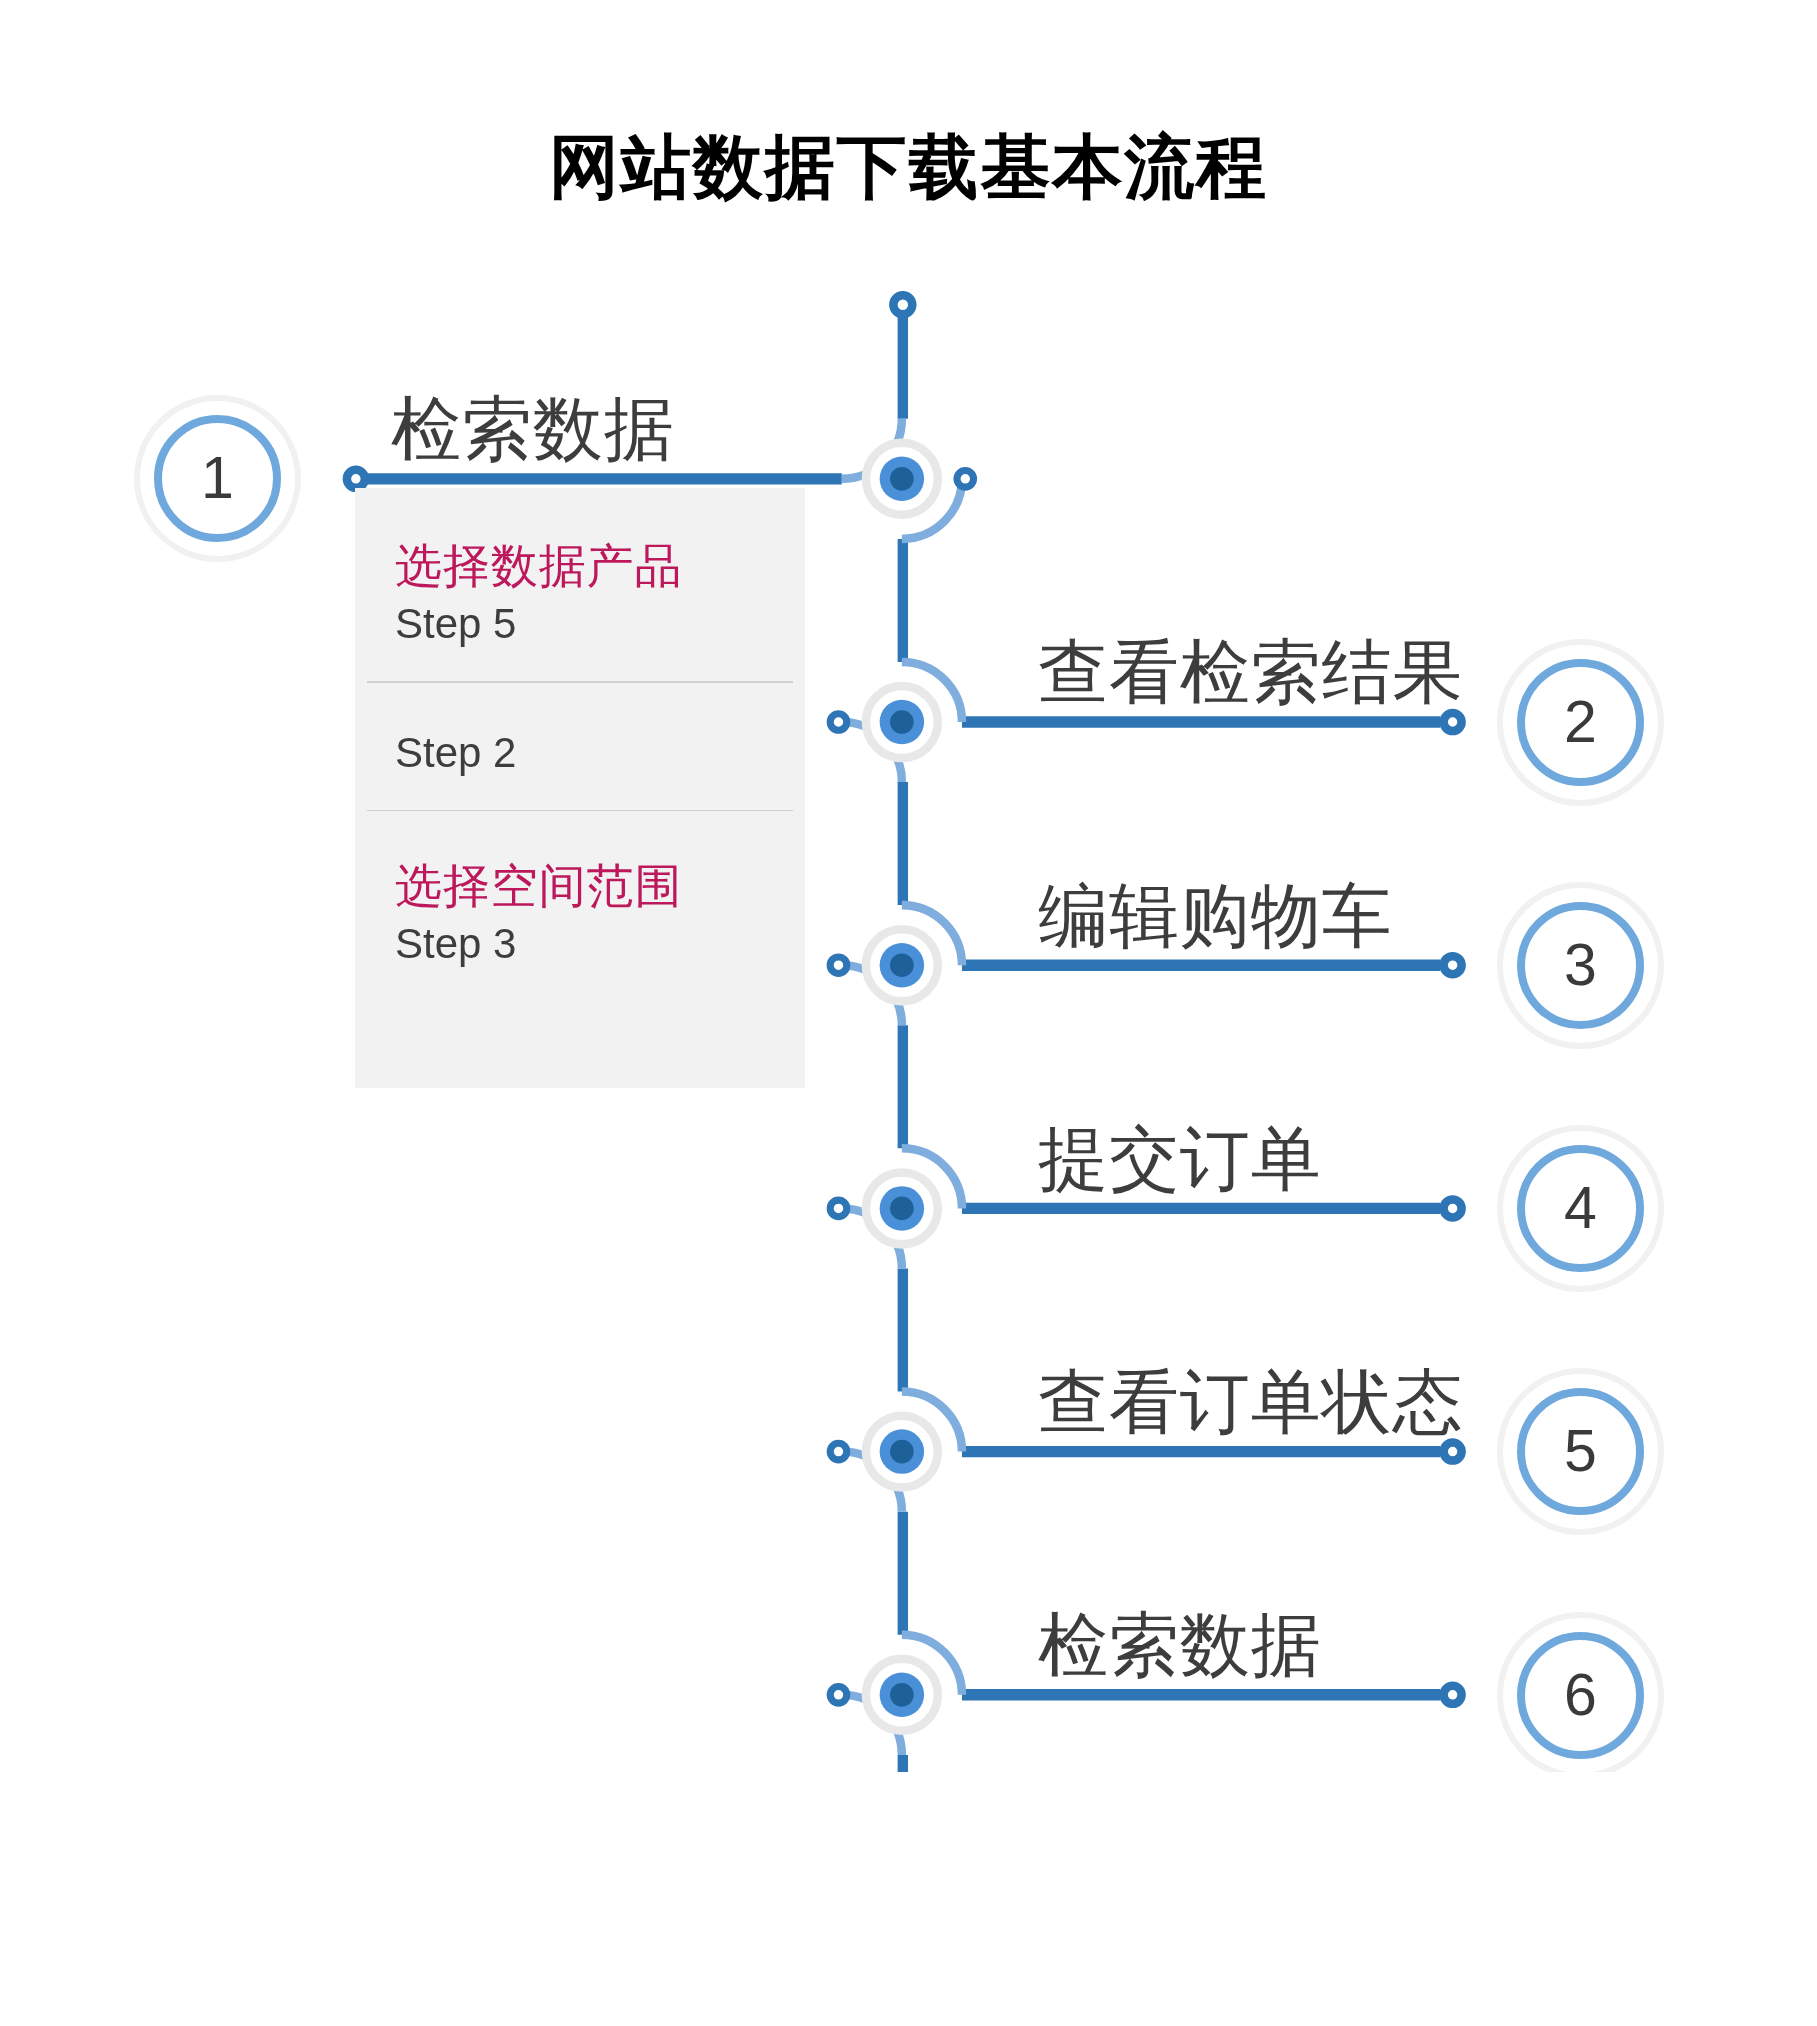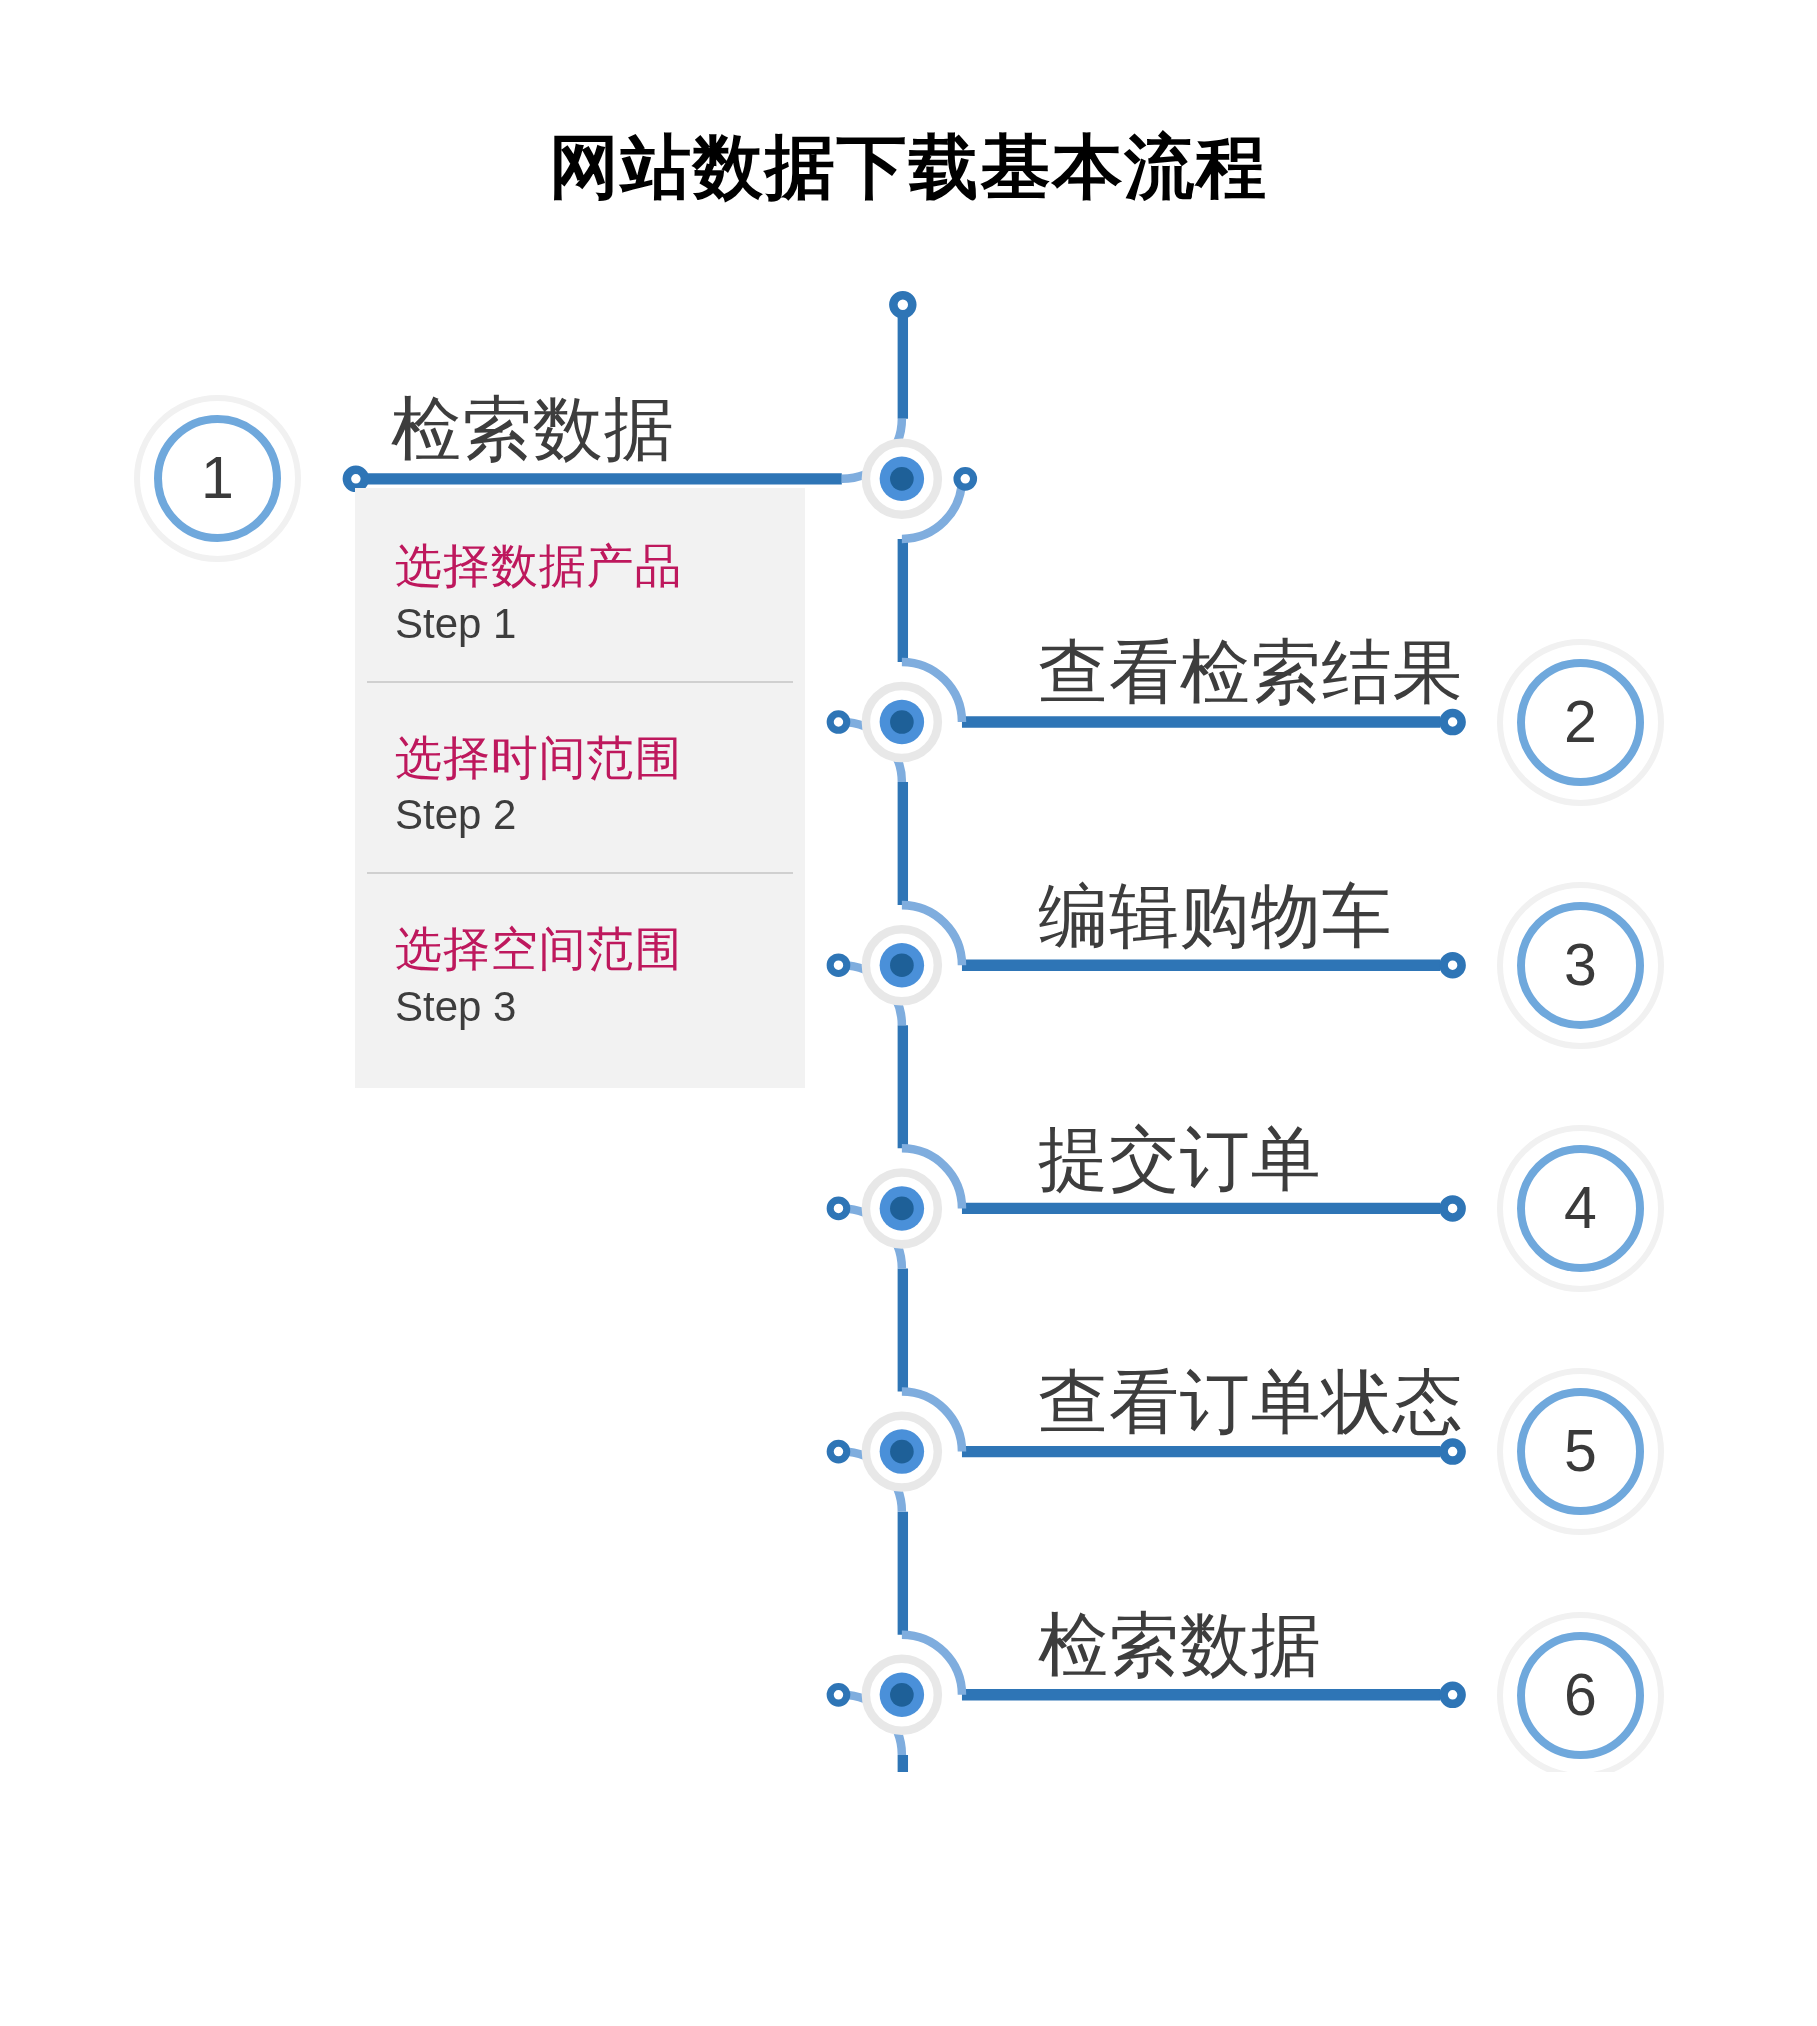--- a/index.html
+++ b/index.html
@@ -152,25 +152,24 @@
   </div>
   <div class="num-badge" style="left:1497px;top:1612px">
     <div class="inner">
       <span class="num">6</span>
     </div>
   </div>
 
   <div class="panel">
     <div class="item">
       <div class="item-title">选择数据产品</div>
-      <div class="item-sub">Step 1</div>
+      <div class="item-sub">Step 5</div>
     </div>
     <div class="divider"></div>
     <div class="item">
-      <div class="item-title">选择时间范围</div>
       <div class="item-sub">Step 2</div>
     </div>
     <div class="divider"></div>
     <div class="item">
       <div class="item-title">选择空间范围</div>
       <div class="item-sub">Step 3</div>
     </div>
   </div>
 
 </div>

